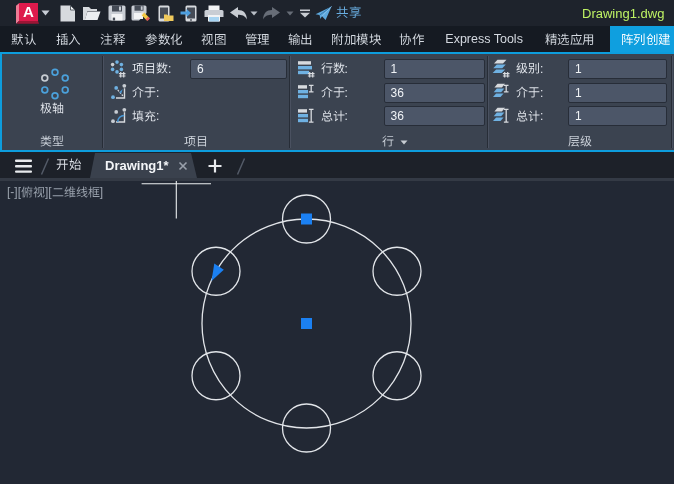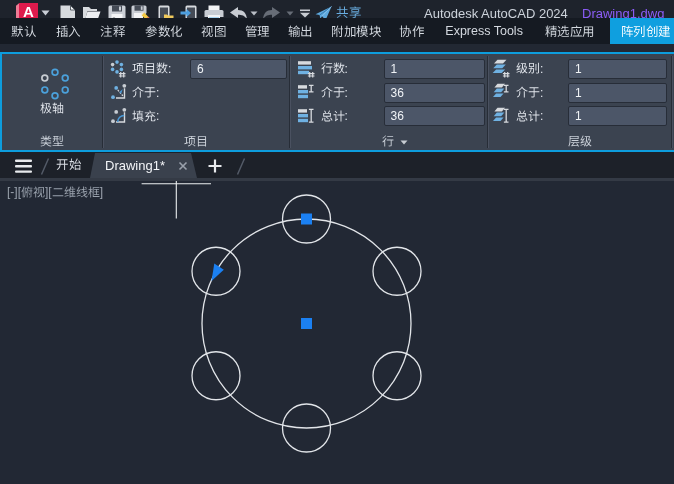--- a/index.html
+++ b/index.html
@@ -9,26 +9,26 @@
 #app{position:relative;width:674px;height:484px;overflow:hidden}
 svg{display:block}
 .g{display:inline-block;height:1em;vertical-align:-0.13em;fill:currentColor}
 
 
 #titlebar{position:absolute;left:0;top:0;width:674px;height:26px;background:#1e232c}
 .qat{position:absolute;top:0;height:26px;display:flex;align-items:center;justify-content:center}
 #title-app{position:absolute;left:424px;top:0;height:26px;line-height:27px;
   font-size:13px;color:#ccd2da;white-space:pre}
 #title-doc{position:absolute;left:582px;top:0;height:26px;line-height:27px;
-  font-size:13px;color:#8b5cf6;white-space:pre}
+  font-size:13px;color:#bef264;white-space:pre}
 #share-group{position:absolute;left:315px;top:0;height:26px;display:flex;align-items:center}
 #share-label{font-size:12.5px;color:#69ade0;margin-left:4px}
 
 
-#tabrow{position:absolute;left:0;top:18px;width:674px;height:26px;background:#151a22;
+#tabrow{position:absolute;left:0;top:26px;width:674px;height:26px;background:#151a22;
   display:flex;align-items:stretch;padding-left:1.5px}
 .rtab{display:flex;align-items:center;padding:0 9.8px;font-size:12.5px;color:#d4d9e0;
   white-space:nowrap;height:26px}
 .rtab:nth-child(n+5){padding:0 9.1px}
 .rtab:nth-child(10){padding:0 12px}
 .rtab:nth-child(11){padding:0 9.8px}
 .rtab.active{background:#0f9fdf;color:#fdfeff;padding:0 11px;margin-left:5px}
 
 
 #ribbon{position:absolute;left:0;top:52px;width:676px;height:100px;background:#3b4350;
@@ -50,21 +50,21 @@
 
 
 #filetabs{position:absolute;left:0;top:152px;width:674px;height:29px;background:#1d2129}
 #filetabs .bottomline{position:absolute;left:0;bottom:0;width:674px;height:3px;background:#343a45}
 #hamburger{position:absolute;left:15px;top:7px}
 .ftslash{position:absolute;top:6px}
 #start-tab{position:absolute;left:56px;top:0;height:26px;line-height:27px;font-size:12.5px;color:#dce0e6}
 #active-tab{position:absolute;left:90px;top:1px;width:107px;height:25px;background:#3a414d;
   clip-path:polygon(5px 0,101px 0,107px 25px,0 25px)}
 #active-tab-label{position:absolute;left:15px;top:0;height:25px;line-height:26px;
-  font-size:13px;font-weight:normal;color:#f3f5f8}
+  font-size:13px;font-weight:bold;color:#f3f5f8}
 #tab-close{position:absolute;left:88px;top:8px}
 #newtab-btn{position:absolute;left:208px;top:7px}
 
 
 #canvas{position:absolute;left:0;top:181px;width:674px;height:303px;background:#222834}
 #vp-controls{position:absolute;left:7px;top:4px;font-size:12px;color:#9ba3ae}
 #drawing-svg{position:absolute;left:0;top:0}
 </style>
 </head>
 <body>
@@ -173,21 +173,20 @@
       <polygon points="0.5,8.3 16.5,0.5 10.6,14 7,10.2 5.4,13 4.6,9.1" fill="#5ea9de"></polygon>
       <polyline points="16.5,0.5 4.6,9.1" stroke="#2d6ea3" stroke-width="0.8" fill="none"></polyline>
       <polyline points="16.5,0.5 7,10.2" stroke="#9ccaec" stroke-width="0.7" fill="none"></polyline>
     </svg>
     <span id="share-label"><svg class="g" viewBox="0 0 1000 1000" style="width: 1em;">
             <path d="M587 730C682 800 804 900 864 960L935 914C870 853 745 758 653 691ZM329 693C273 768 160 855 62 908C79 921 106 945 121 961C222 903 335 810 407 723ZM89 252V324H280V562H48V635H956V562H720V324H920V252H720V49H643V252H357V49H280V252ZM357 562V324H643V562Z"></path>
           </svg><svg class="g" viewBox="0 0 1000 1000" style="width: 1em;">
             <path d="M265 313H737V403H265ZM190 257V459H816V257ZM783 519 763 520H148V581H663C600 605 526 627 460 642L459 701H54V767H459V881C459 895 454 899 436 900C418 901 350 902 281 899C292 918 303 942 308 962C398 962 455 962 490 953C526 943 538 925 538 883V767H948V701H538V676C649 648 765 607 850 559L800 516ZM432 47C444 71 457 100 467 127H64V192H935V127H551C540 97 524 61 507 33Z"></path>
           </svg></span>
   </div>
-  <span id="title-app">Autodesk AutoCAD 2024</span>
   <span id="title-doc">Drawing1.dwg</span>
 </div>
 
 <div id="tabrow">
   <span class="rtab">
         <svg class="g" viewBox="0 0 1000 1000" style="width: 1em;">
           <path d="M760 120C801 170 850 240 871 283L924 249C901 207 851 141 809 92ZM165 179C182 228 194 292 196 334L236 323C233 283 220 219 202 170ZM203 761C211 817 215 888 213 935L265 929C266 883 261 811 251 756ZM301 761C318 811 331 877 333 920L384 908C380 867 366 801 347 751ZM402 755C421 796 439 848 444 882L494 863C488 830 470 779 449 740ZM114 738C96 792 65 869 33 917L86 942C116 892 144 815 164 760ZM371 169C362 216 342 288 327 330L361 344C378 304 398 239 416 186ZM683 41V268L682 329H515V400H679C667 567 624 754 479 912C499 924 523 941 537 956C644 835 698 699 725 564C766 733 830 873 928 956C940 937 963 911 980 898C856 806 785 616 749 400H950V329H748L749 268V41ZM148 128H266V375H148ZM315 128H426V375H315ZM82 502V563H257V641L60 651L65 718C179 710 341 700 498 689L499 628L323 638V563H484V502H323V430H486V74H89V430H257V502Z"></path>
         </svg>
         <svg class="g" viewBox="0 0 1000 1000" style="width: 1em;">
           <path d="M142 105C192 151 260 217 292 255L345 200C311 163 242 102 192 59ZM622 41C620 380 625 731 372 908C392 920 416 943 429 960C563 863 630 719 663 553C701 694 772 863 913 959C926 940 948 918 968 904C749 763 703 446 690 349C697 249 697 144 698 41ZM47 354V426H215V769C215 817 181 851 160 865C174 878 195 904 202 920C216 901 243 880 434 746C427 731 417 703 412 683L288 766V354Z"></path>

